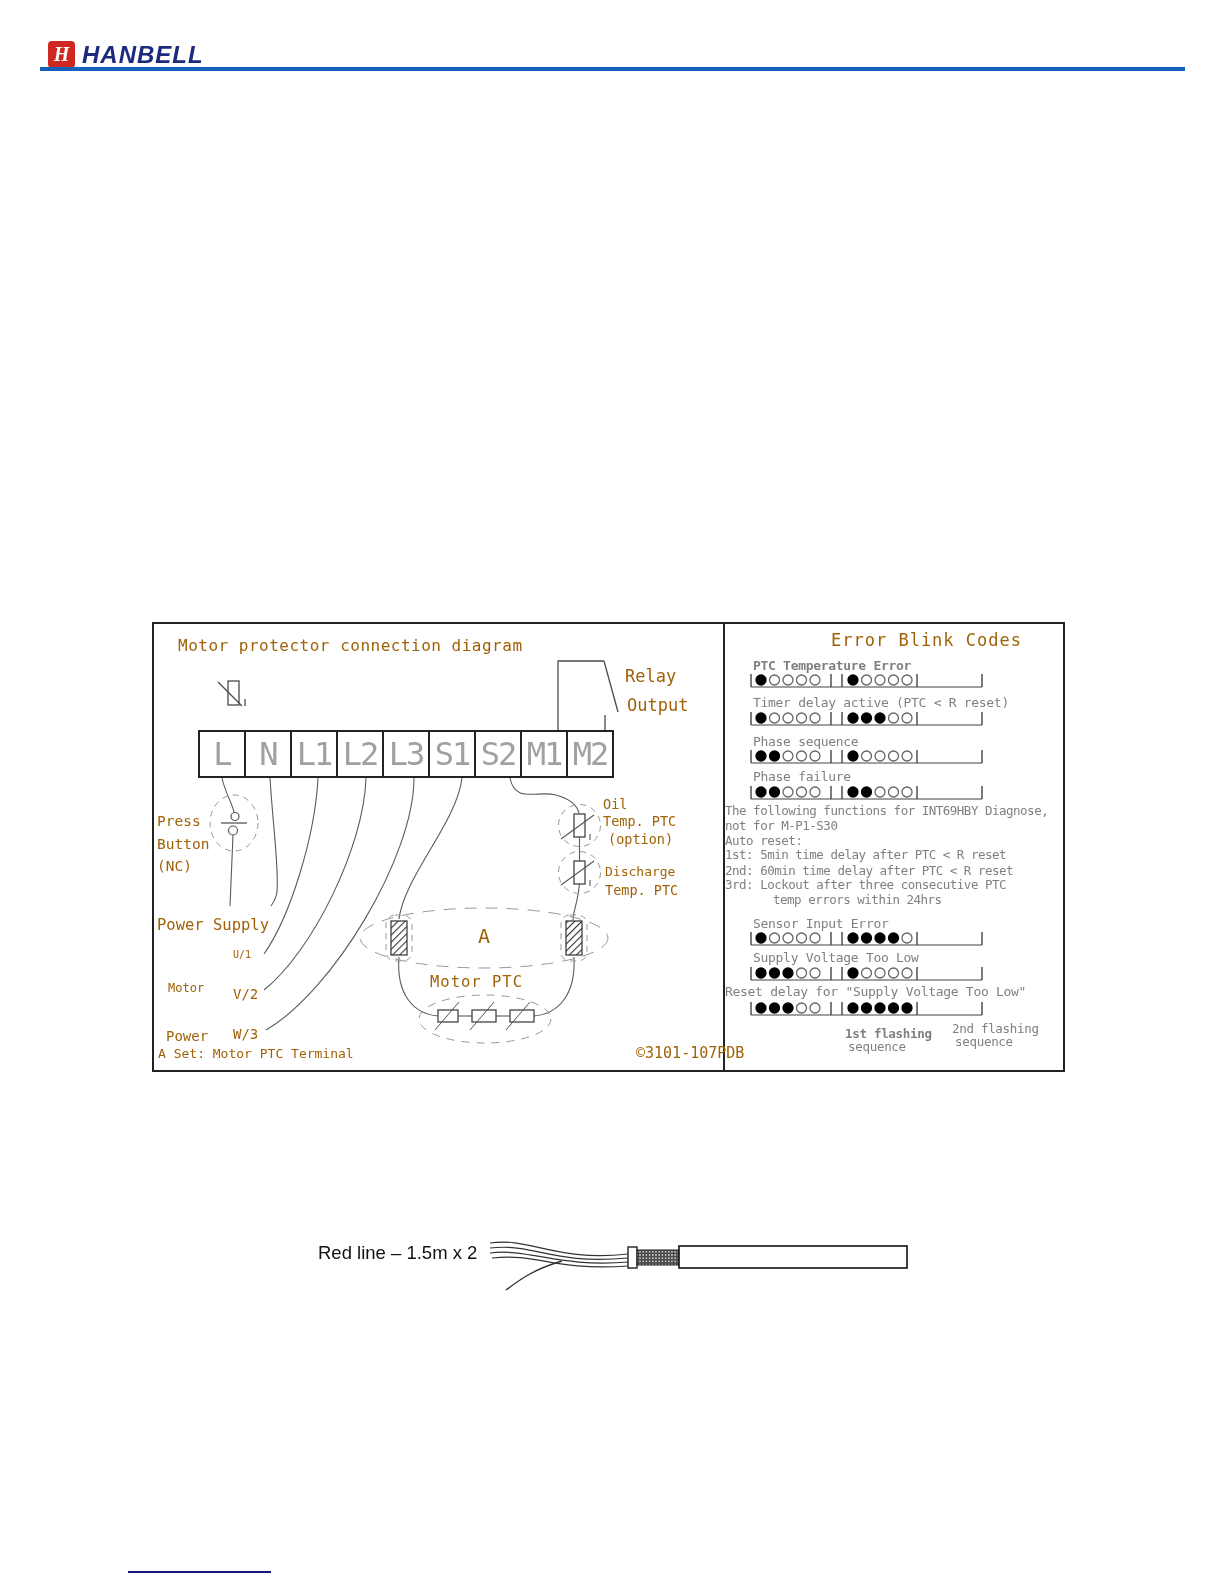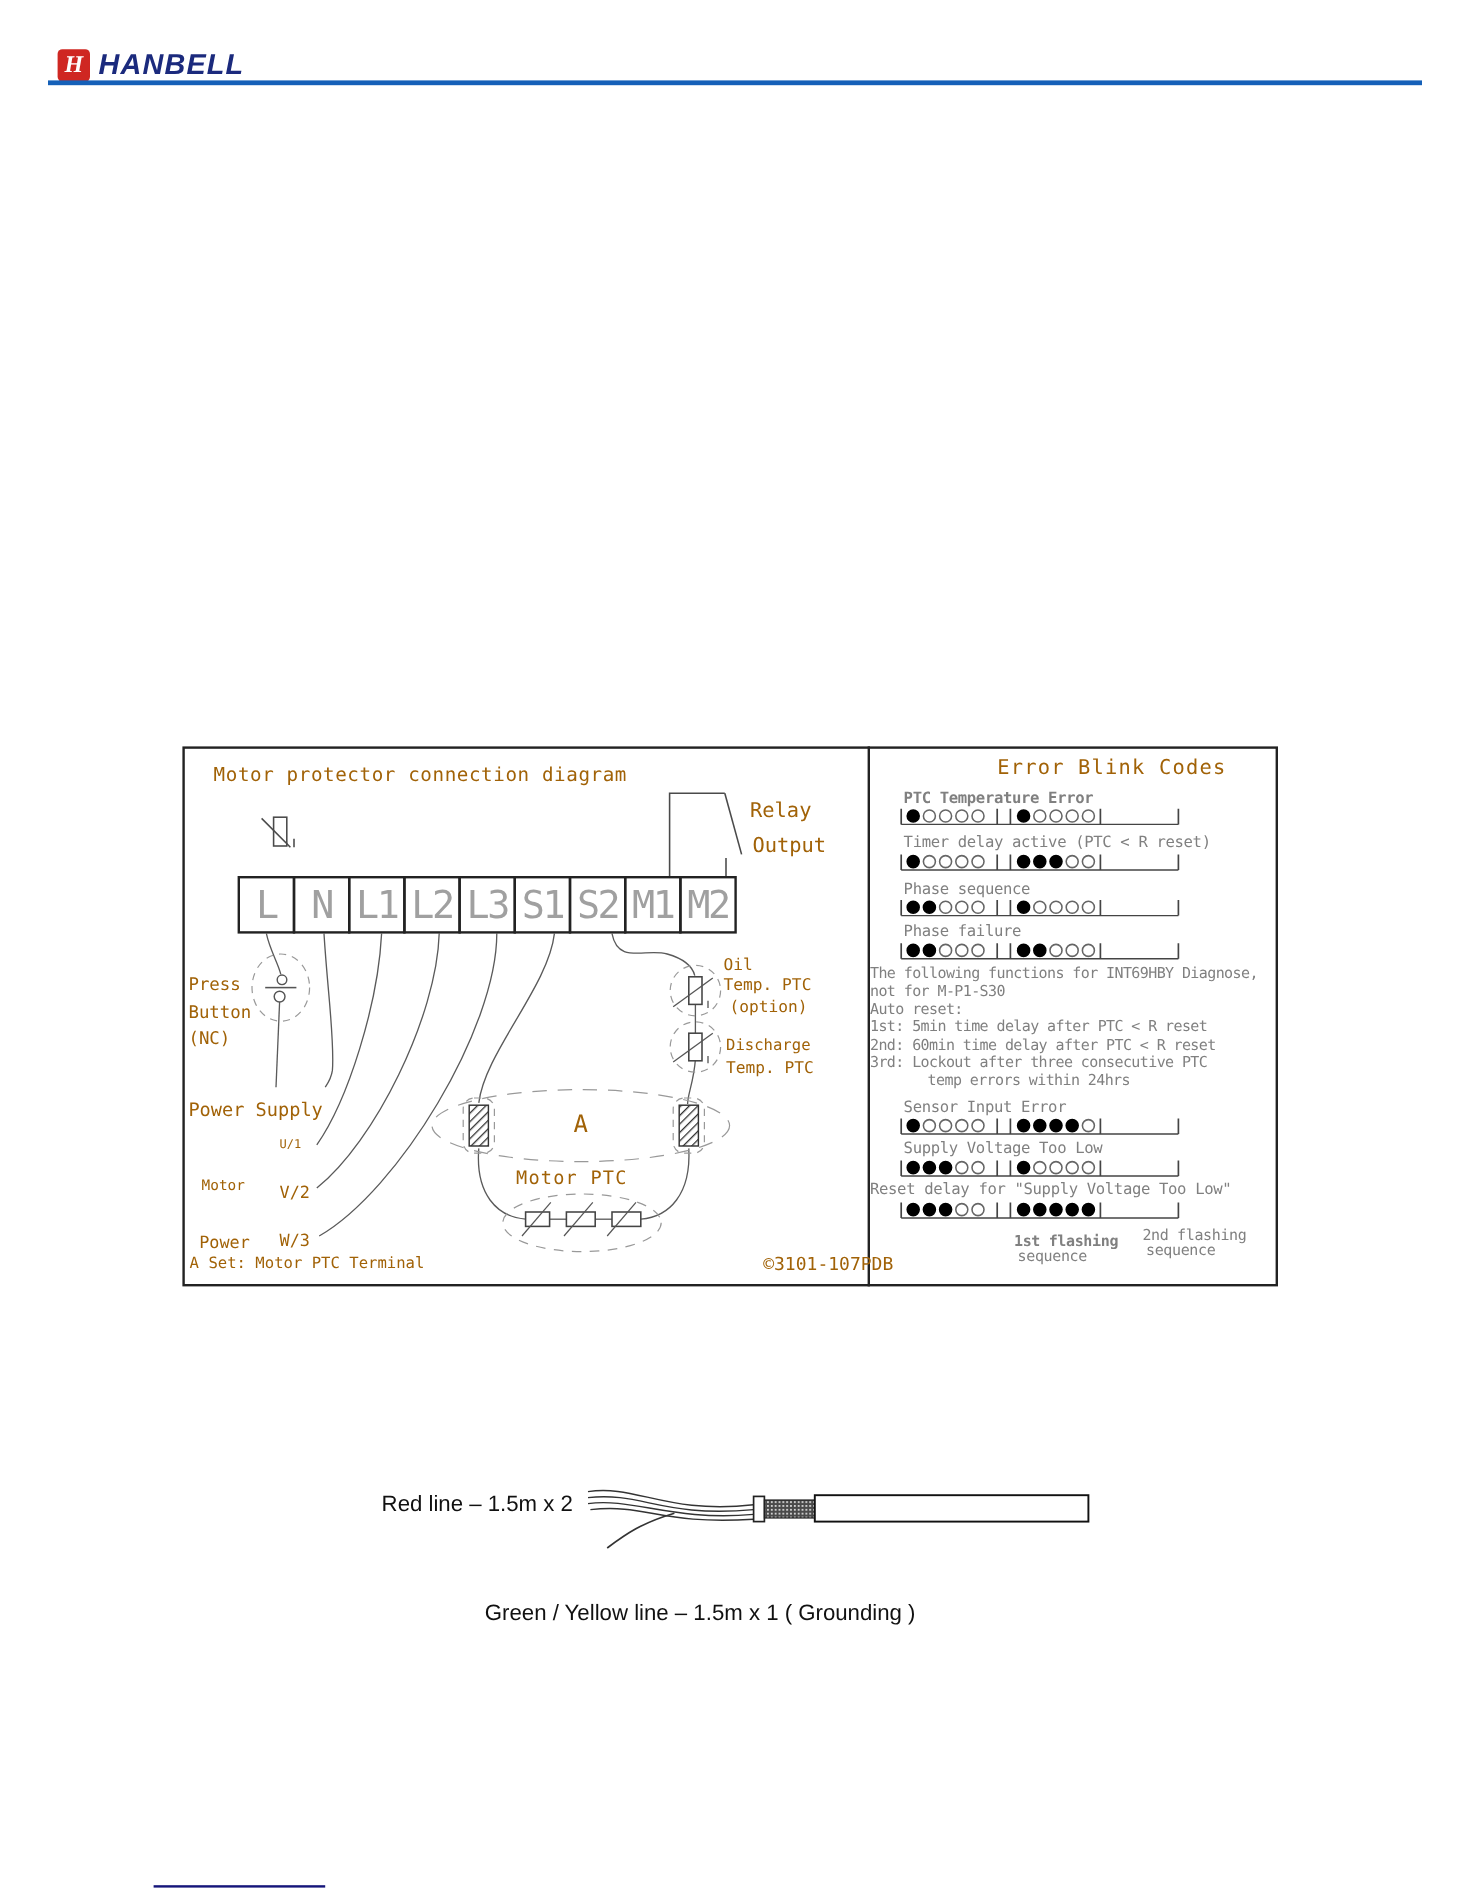--- a/index.html
+++ b/index.html
@@ -361,16 +361,15 @@
       <path d="M190,13 C235,8 252,30 328,23"></path>
       <path d="M190,18 C228,13 260,33 328,27"></path>
       <path d="M192,23 C240,18 250,36 328,31"></path>
       <path d="M262,26 C235,34 222,43 206,55" stroke-width="1.4"></path>
     </g>
     <rect x="328" y="12" width="9" height="21" fill="#fff" stroke="#222" stroke-width="1.4"></rect>
     <rect x="337" y="15" width="42" height="15" fill="url(#braidp)" stroke="#222" stroke-width="1"></rect>
     <rect x="379" y="11" width="228" height="22" fill="#fff" stroke="#111" stroke-width="1.6"></rect>
   </svg>
   <span class="cable-lbl red-lbl">Red line – 1.5m x 2</span>
-  <span class="cable-lbl green-lbl">Green / Yellow line – 1.5m x 1  ( Grounding )</span>
 
   <div class="footrule"></div>
 </div>
 
 </body></html>

